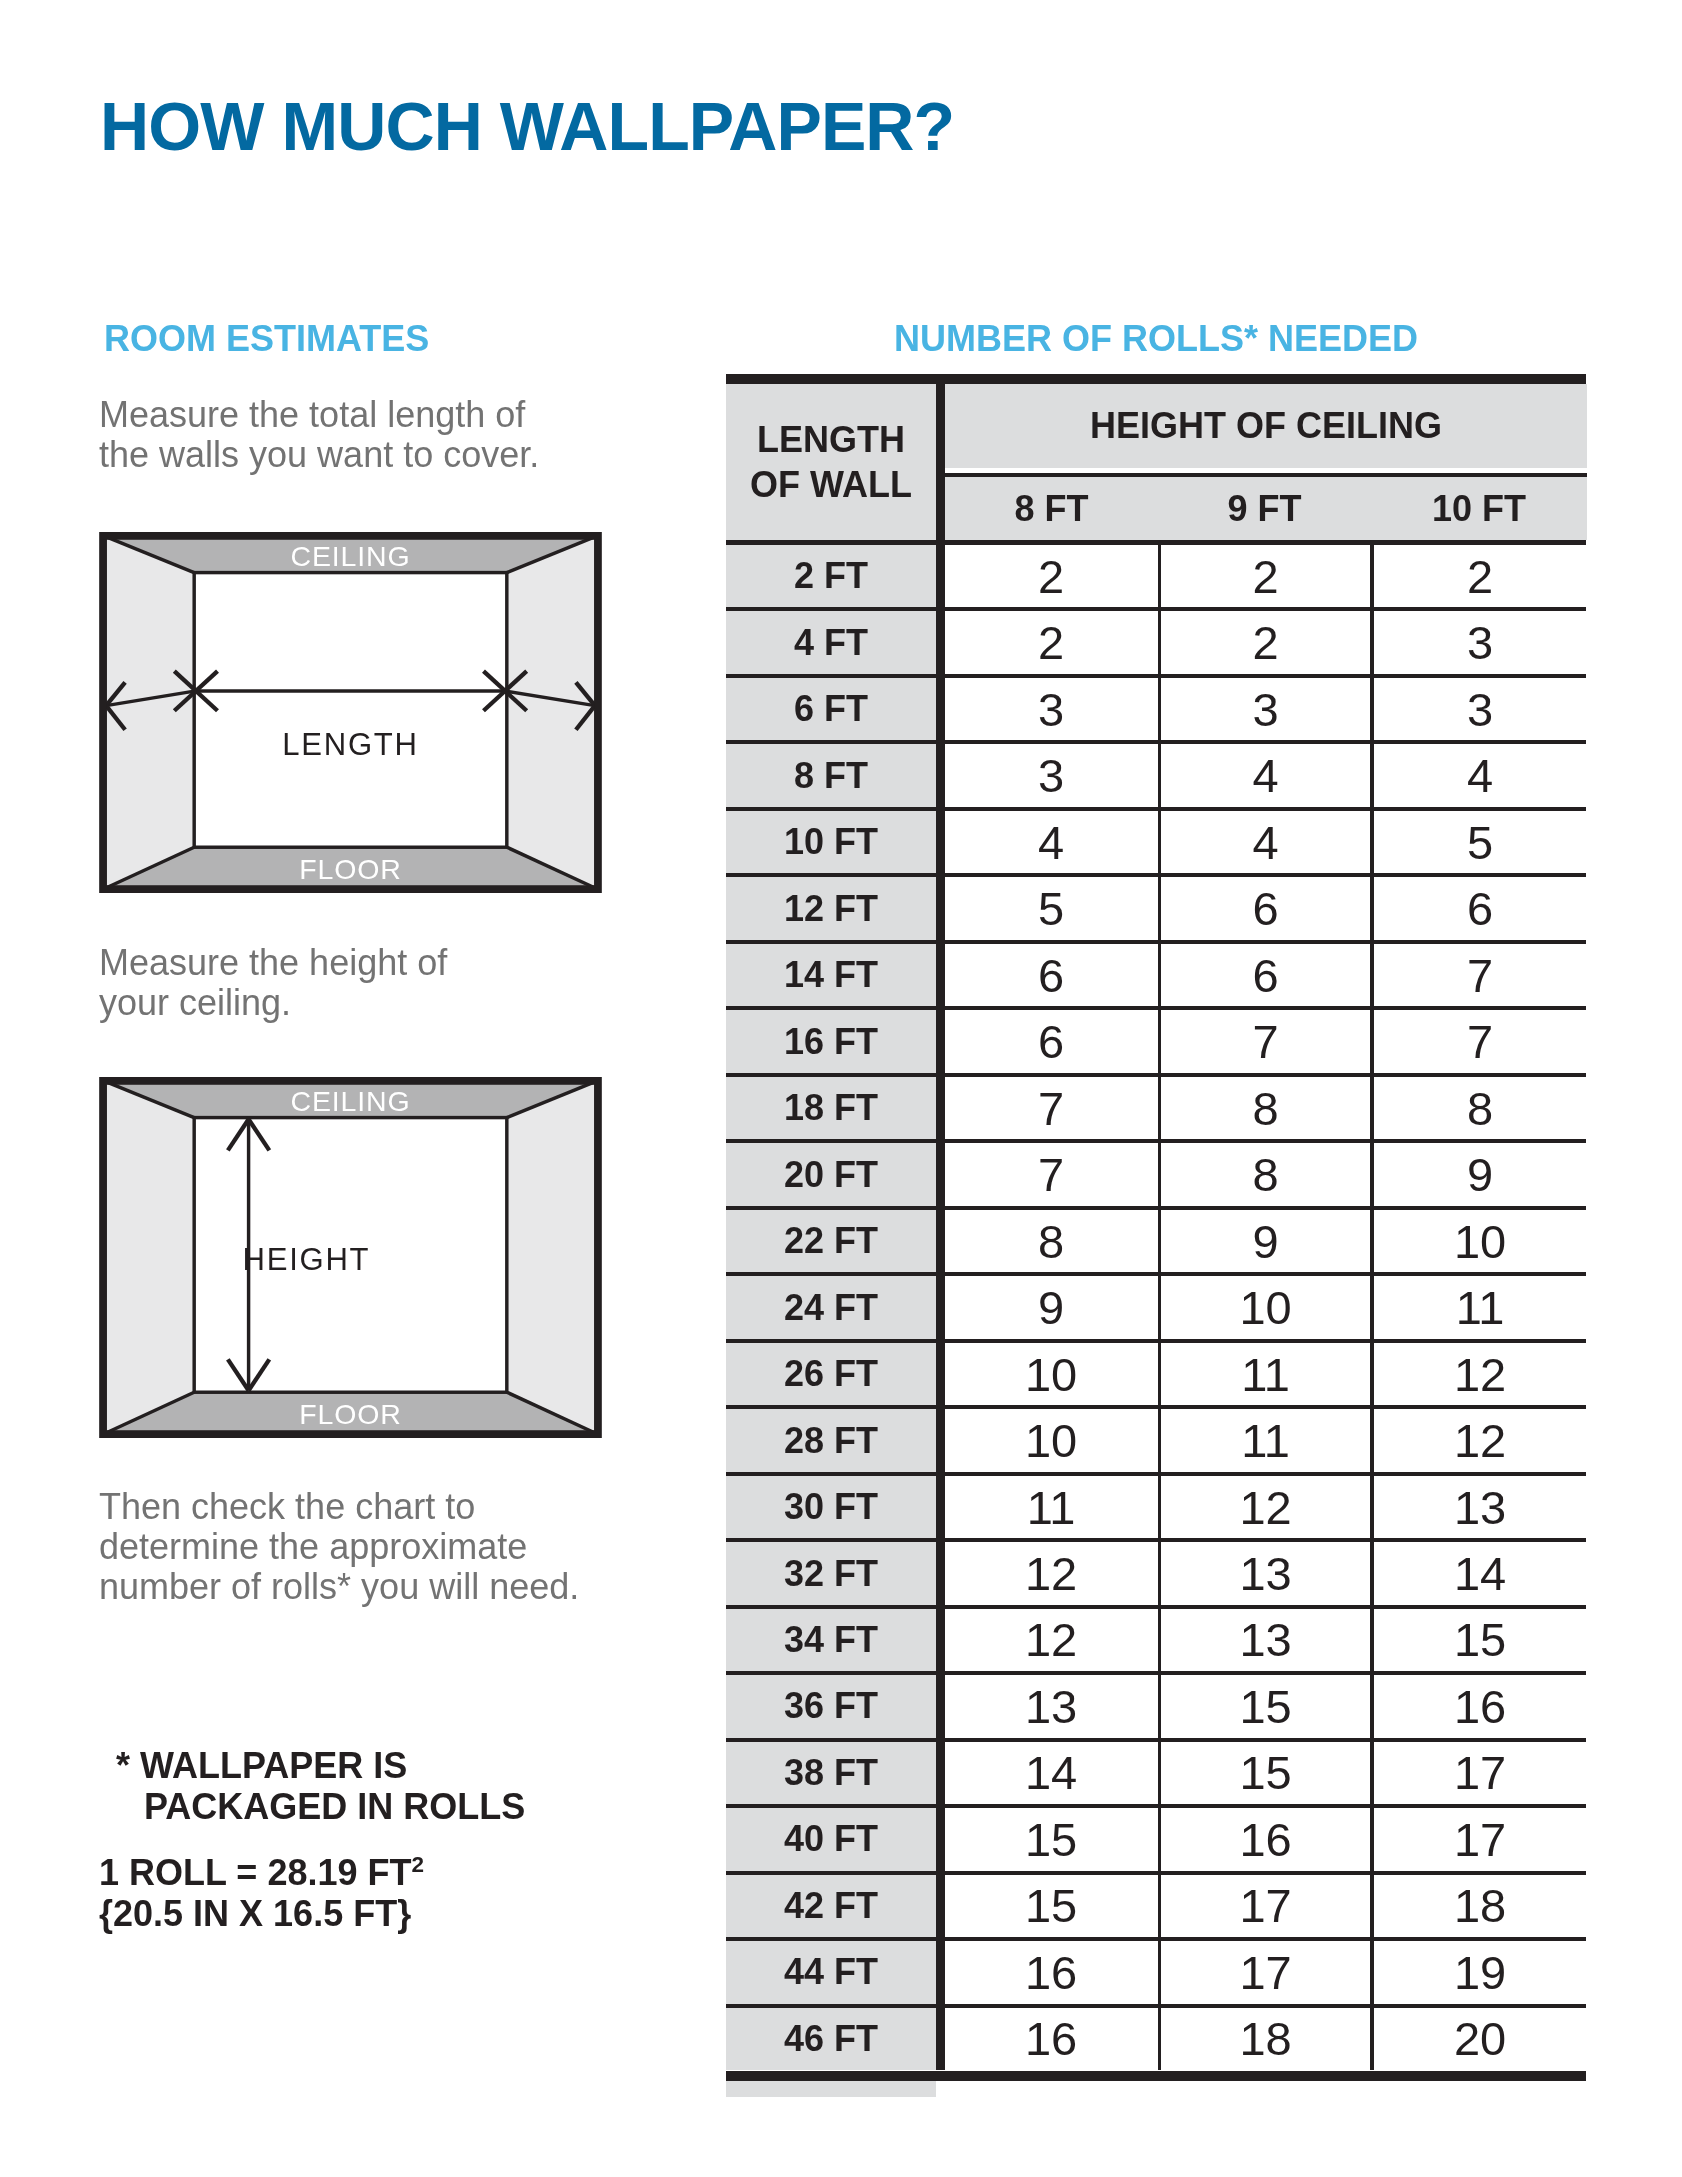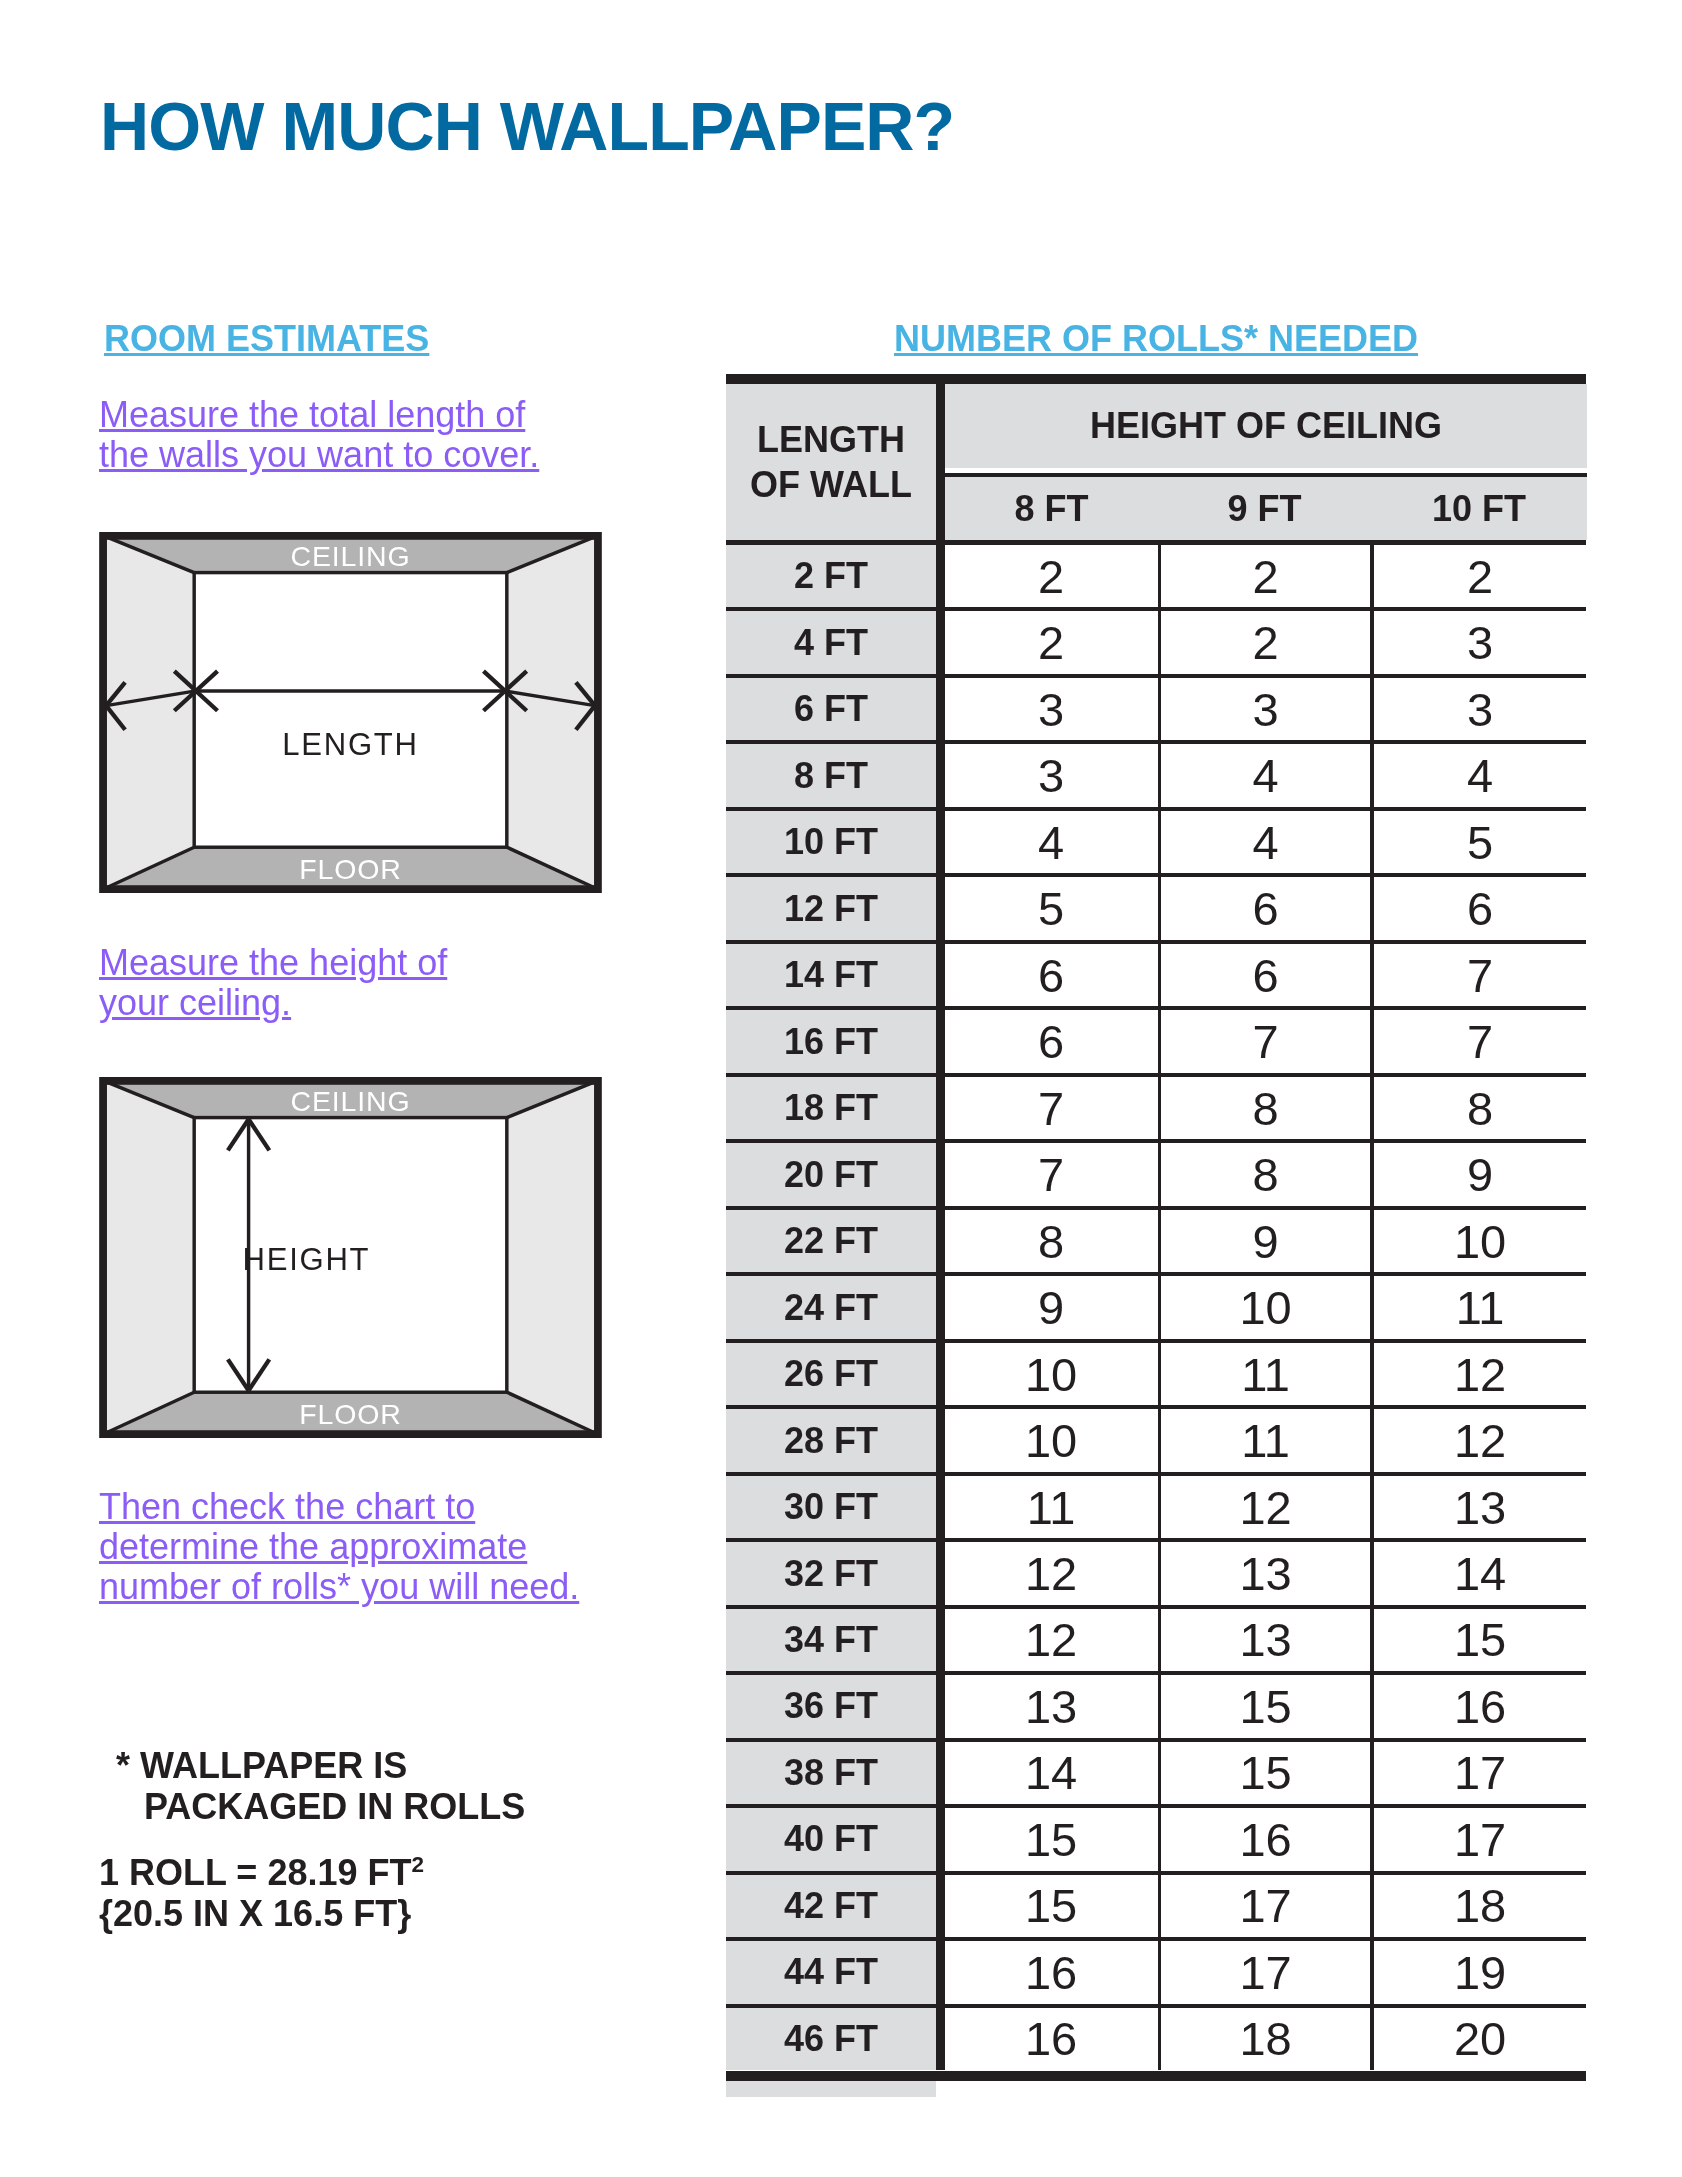--- a/index.html
+++ b/index.html
@@ -6,23 +6,23 @@
   body{
     width:1683px;height:2177px;position:relative;overflow:hidden;
     font-family:"Liberation Sans","DejaVu Sans",sans-serif;color:#231f20;
   }
   .abs{position:absolute;}
   .page-title{
     left:100px;top:87px;font-size:68px;font-weight:bold;color:#0369a1;
     letter-spacing:-0.9px;white-space:nowrap;
   }
   .section-heading{
-    font-size:36px;font-weight:bold;color:#49b4e3;white-space:nowrap;text-decoration:underline;
+    font-size:36px;font-weight:bold;color:#49b4e3;white-space:nowrap;
   }
-  .body-text{font-size:36px;line-height:40px;color:#8b5cf6;text-decoration:underline;}
+  .body-text{font-size:36px;line-height:40px;color:#737373;}
   .footnote{font-size:36px;line-height:41px;font-weight:bold;}
   .footnote .indent{padding-left:28px;}
   .rollinfo{font-size:36px;line-height:41px;font-weight:bold;}
   .rollinfo sup{font-size:22.5px;vertical-align:super;line-height:0;}
 
   
   .rolls-table{left:726px;top:374px;width:860px;height:1722px;}
   .tb{position:absolute;background:#231f20;}
   .gray{background:#dcddde;}
   .hcell{display:flex;align-items:center;justify-content:center;

